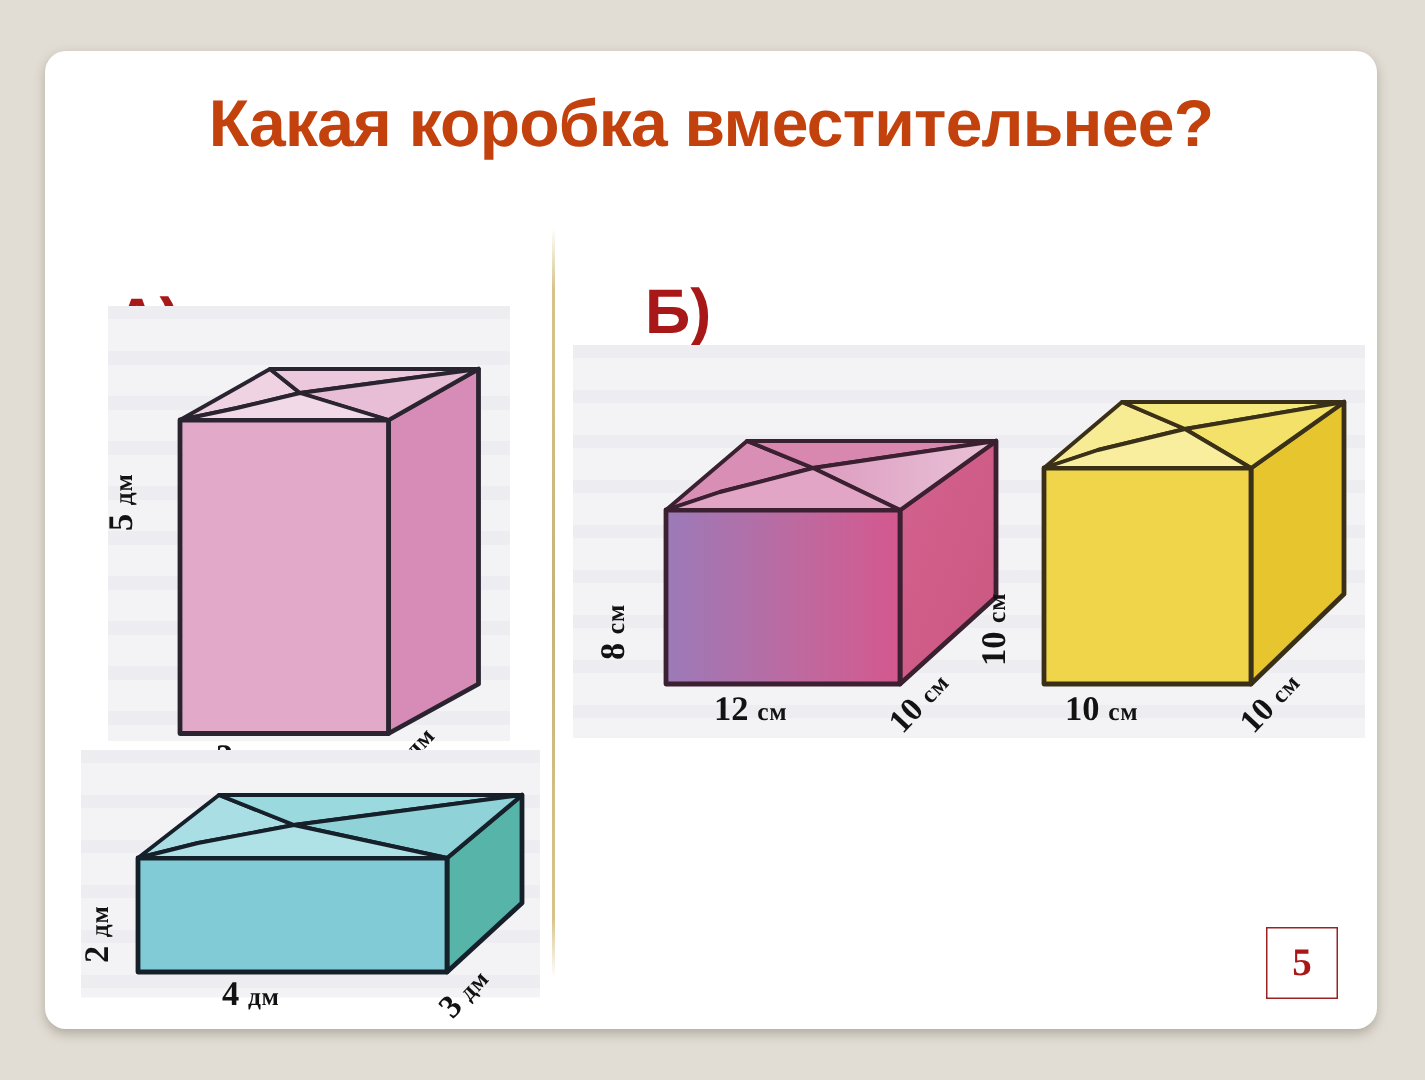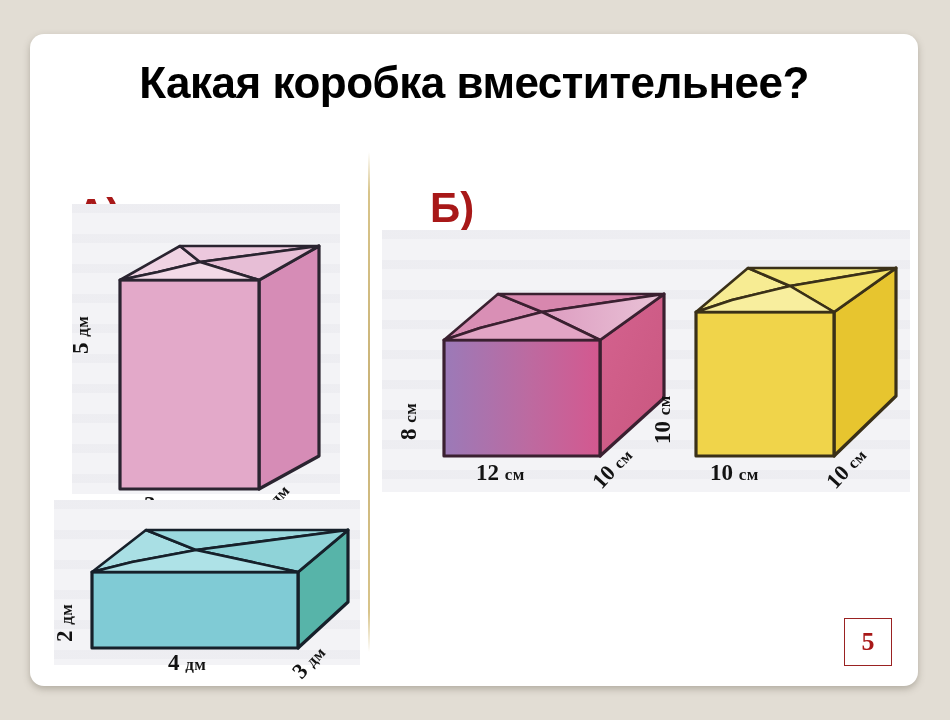--- a/index.html
+++ b/index.html
@@ -13,21 +13,21 @@
     position:absolute;left:30px;top:34px;
     width:888px;height:652px;
     background:#ffffff;
     border-radius:14px;
     box-shadow:0 3px 7px rgba(120,112,100,.45);
   }
   #title{
     position:absolute;left:0;top:24px;width:100%;
     text-align:center;
     font-size:44px;font-weight:bold;
-    color:#000000;
+    color:#c2410c;
     letter-spacing:-0.5px;
     white-space:nowrap;
   }
   .sec-label{
     position:absolute;
     font-size:42px;font-weight:bold;
     color:#a81818;
   }
   #label-a{left:46px;top:156px;}
   #label-b{left:400px;top:150px;}
@@ -116,21 +116,21 @@
       <polygon points="38,72 244,72 244,148 38,148" fill="#80cbd5" stroke="#16202a" stroke-width="3.2" stroke-linejoin="round"></polygon>
 
       <polygon points="38,72 92,30 142,50 78,62" fill="#a9dfe4" stroke="#16202a" stroke-width="2.6" stroke-linejoin="round"></polygon>
       <polygon points="92,30 294,30 142,50" fill="#9ad9de" stroke="#16202a" stroke-width="2.6" stroke-linejoin="round"></polygon>
       <polygon points="294,30 244,72 142,50" fill="#8fd3d8" stroke="#16202a" stroke-width="2.6" stroke-linejoin="round"></polygon>
       <polygon points="38,72 244,72 142,50 78,62" fill="#aee2e7" stroke="#16202a" stroke-width="2.6" stroke-linejoin="round"></polygon>
     </svg>
     <div class="dim" style="left:-2px;top:142px;font-size:23px;transform:rotate(-90deg);transform-origin:left top;">
       <span>2</span>&nbsp;<span class="u">дм</span>
     </div>
-    <div class="dim" style="left:114px;top:150px;font-size:23px;">
+    <div class="dim" style="left:94px;top:150px;font-size:23px;">
       <span>4</span>&nbsp;<span class="u">дм</span>
     </div>
     <div class="dim" style="left:252px;top:158px;font-size:22px;transform:rotate(-47deg);transform-origin:left bottom;">
       <span>3</span>&nbsp;<span class="u">дм</span>
     </div>
   </div>
 
   <div class="sec-label" id="label-b">Б)</div>
 
   <div class="scan ghost" style="left:352px;top:196px;width:528px;height:262px;"></div>

